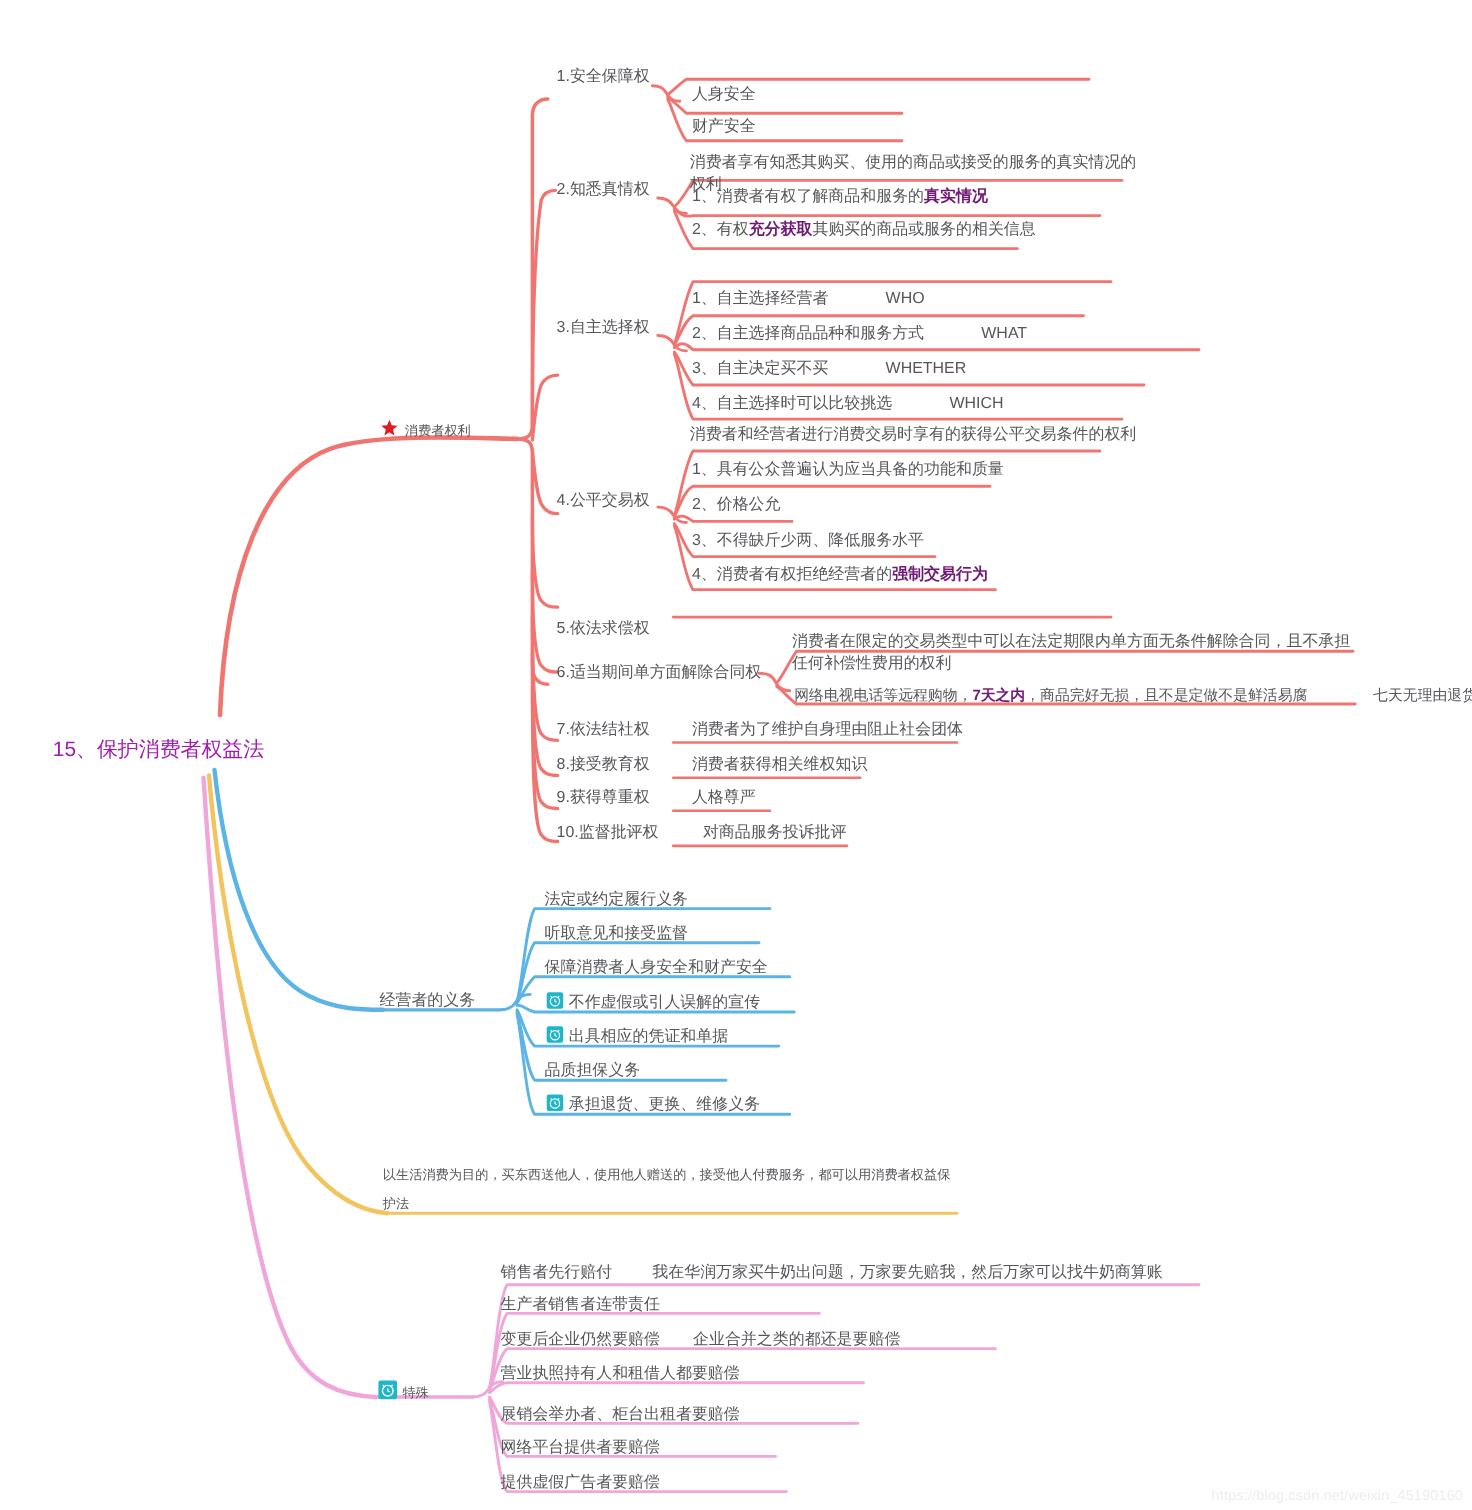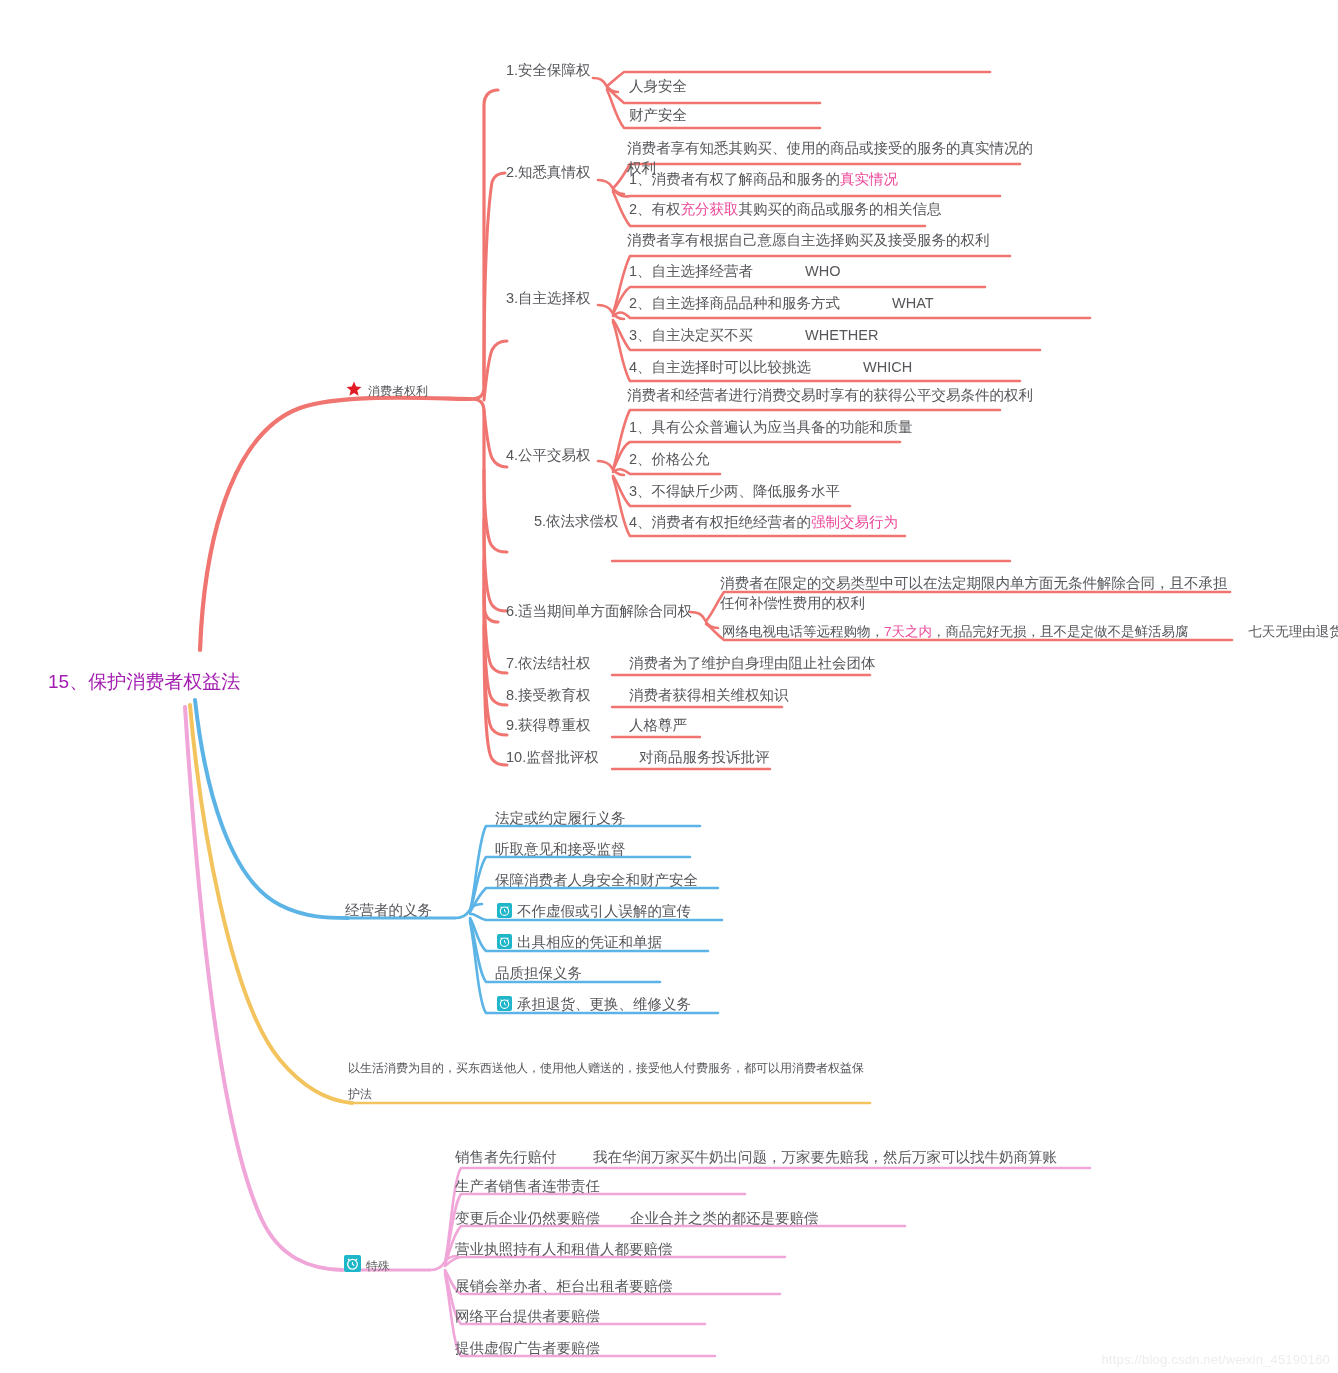--- a/index.html
+++ b/index.html
@@ -5,21 +5,21 @@
   html,body{margin:0;padding:0;background:#fff;}
   body{width:1338px;height:1373px;position:relative;overflow:hidden;
        font-family:"Liberation Sans","DejaVu Sans",sans-serif;color:#4a4a4a;}
   #mindmap{position:absolute;inset:0;width:1338px;height:1373px;}
   svg.links{position:absolute;left:0;top:0;width:1338px;height:1373px;pointer-events:none;}
   .node{position:absolute;white-space:nowrap;font-size:14.5px;line-height:20px;color:#55565a;}
   .node.small{font-size:13.5px;}
   .node.big{font-size:19px;color:#a21caf;}
   .node.mid{font-size:12px;}
   .wrap{white-space:normal;}
-  .b{font-weight:normal;color:#ec4899;}
+  .b{font-weight:bold;color:#701a75;}
   .star{display:inline-block;width:16px;height:16px;margin-right:6px;vertical-align:-2px;
         position:relative;}
   .star svg{display:block;}
   .clk{display:inline-block;width:15px;height:15px;margin-right:5px;vertical-align:-2px;
        background:#1fb6c9;border-radius:2px;position:relative;}
   .clk svg{display:block;position:absolute;left:1px;top:1px;}
   .wm{position:absolute;right:8px;bottom:6px;font-size:13px;color:#ededed;letter-spacing:.2px;}
 </style>
 </head>
 <body>
@@ -124,21 +124,20 @@
   <div class="node" style="left:506px;top:162px;">2.知悉真情权</div>
   <div class="node wrap" style="left:627px;top:138px;width:420px;">消费者享有知悉其购买、使用的商品或接受的服务的真实情况的权利</div>
   <div class="node" style="left:629px;top:169px;">
     <span>1、消费者有权了解商品和服务的</span><span class="b">真实情况</span>
   </div>
   <div class="node" style="left:629px;top:199px;">
     <span>2、有权</span><span class="b">充分获取</span><span>其购买的商品或服务的相关信息</span>
   </div>
 
   <div class="node" style="left:506px;top:288px;">3.自主选择权</div>
-  <div class="node wrap" style="left:627px;top:230px;width:420px;">消费者享有根据自己意愿自主选择购买及接受服务的权利</div>
   <div class="node" style="left:629px;top:261px;">
     <span>1、自主选择经营者</span>
     <span style="display:inline-block;width:48px;"></span><span>WHO</span>
   </div>
   <div class="node" style="left:629px;top:293px;">
     <span>2、自主选择商品品种和服务方式</span>
     <span style="display:inline-block;width:48px;"></span><span>WHAT</span>
   </div>
   <div class="node" style="left:629px;top:325px;">
     <span>3、自主决定买不买</span>
@@ -151,21 +150,21 @@
 
   <div class="node" style="left:506px;top:445px;">4.公平交易权</div>
   <div class="node wrap" style="left:627px;top:385px;width:430px;">消费者和经营者进行消费交易时享有的获得公平交易条件的权利</div>
   <div class="node" style="left:629px;top:417px;">1、具有公众普遍认为应当具备的功能和质量</div>
   <div class="node" style="left:629px;top:449px;">2、价格公允</div>
   <div class="node" style="left:629px;top:481px;">3、不得缺斤少两、降低服务水平</div>
   <div class="node" style="left:629px;top:512px;">
     <span>4、消费者有权拒绝经营者的</span><span class="b">强制交易行为</span>
   </div>
 
-  <div class="node" style="left:506px;top:511px;margin-left:28px;">5.依法求偿权</div>
+  <div class="node" style="left:506px;top:561px;">5.依法求偿权</div>
 
   <div class="node" style="left:506px;top:601px;">6.适当期间单方面解除合同权</div>
   <div class="node wrap" style="left:720px;top:573px;width:512px;">消费者在限定的交易类型中可以在法定期限内单方面无条件解除合同，且不承担任何补偿性费用的权利</div>
   <div class="node small" style="left:722px;top:622px;">
     <span>网络电视电话等远程购物，</span><span class="b">7天之内</span><span>，商品完好无损，且不是定做不是鲜活易腐</span>
     <span style="display:inline-block;width:56px;"></span><span>七天无理由退货</span>
   </div>
 
   <div class="node" style="left:506px;top:653px;">7.依法结社权</div>
   <div class="node" style="left:629px;top:653px;">消费者为了维护自身理由阻止社会团体</div>

